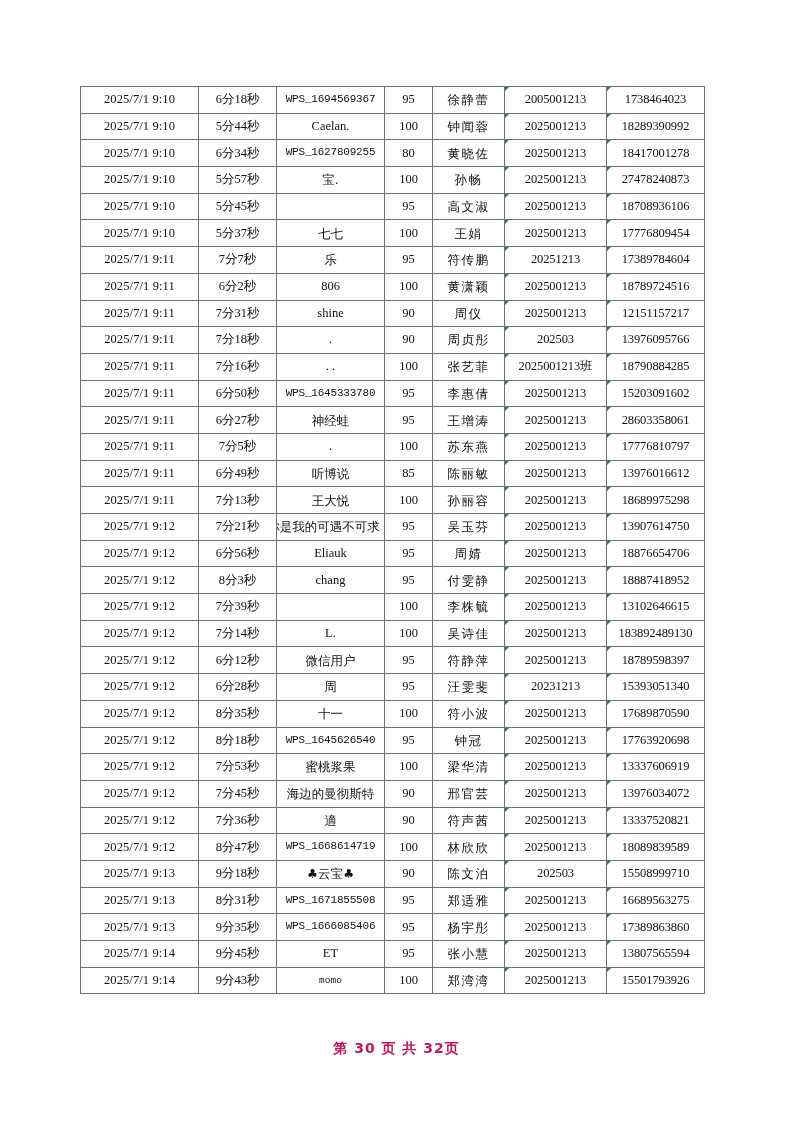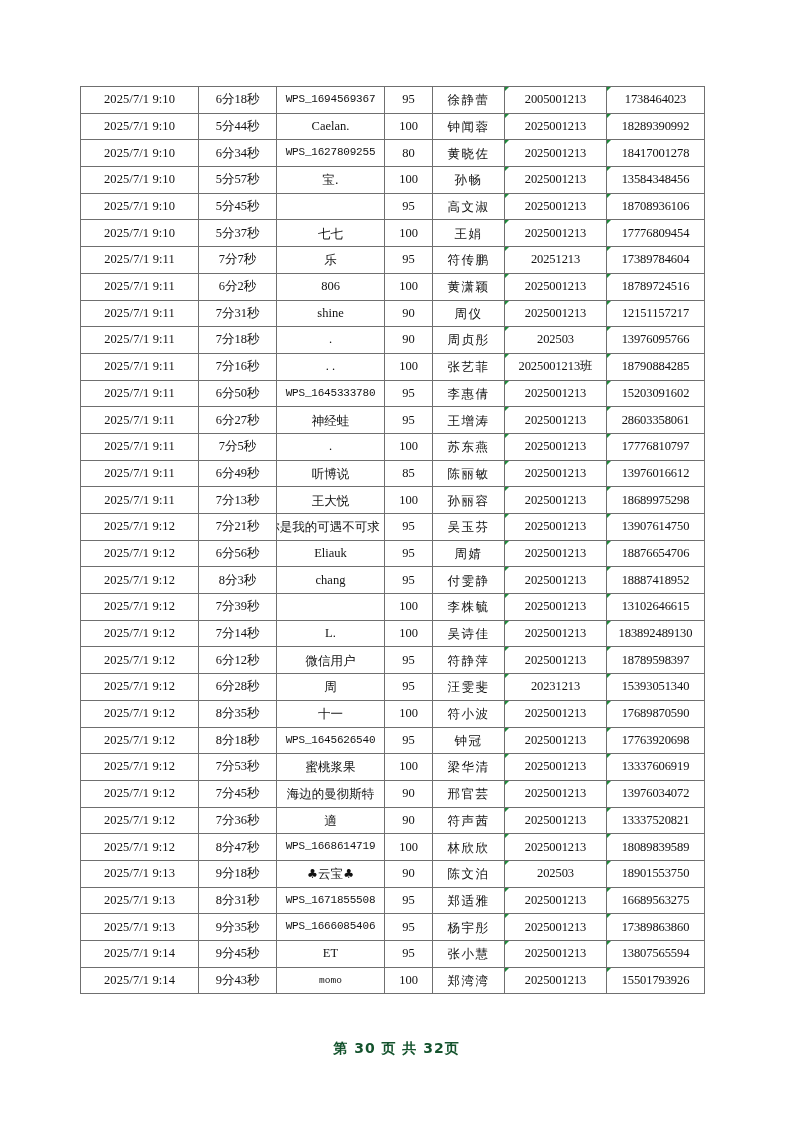--- a/index.html
+++ b/index.html
@@ -85,21 +85,21 @@
   .footer{
     position:absolute;
     left:0;
     top:1040px;
     width:793px;
     text-align:center;
     font-family:"DejaVu Sans","Liberation Sans",sans-serif;
     font-weight:bold;
     font-size:14px;
     letter-spacing:1px;
-    color:#14532d;
+    color:#be185d;
   }
 </style>
 </head>
 <body>
 
 <div class="page">
 
   <div class="sheet-wrap">
     <table class="sheet">
       <colgroup>
@@ -139,21 +139,21 @@
             <td class="idc flag">2025001213</td>
             <td class="phone flag">18417001278</td>
           </tr>
           <tr>
             <td class="time">2025/7/1  9:10</td>
             <td class="dur">5分57秒</td>
             <td class="nick cjk">宝.</td>
             <td class="score">100</td>
             <td class="name">孙畅</td>
             <td class="idc flag">2025001213</td>
-            <td class="phone flag">13584348456</td>
+            <td class="phone flag">27478240873</td>
           </tr>
           <tr>
             <td class="time">2025/7/1  9:10</td>
             <td class="dur">5分45秒</td>
             <td class="nick "></td>
             <td class="score">95</td>
             <td class="name">高文淑</td>
             <td class="idc flag">2025001213</td>
             <td class="phone flag">18708936106</td>
           </tr>
@@ -373,21 +373,21 @@
             <td class="idc flag">2025001213</td>
             <td class="phone flag">18089839589</td>
           </tr>
           <tr>
             <td class="time">2025/7/1  9:13</td>
             <td class="dur">9分18秒</td>
             <td class="nick cjk">♣云宝♣</td>
             <td class="score">90</td>
             <td class="name">陈文泊</td>
             <td class="idc flag">202503</td>
-            <td class="phone flag">18901553750</td>
+            <td class="phone flag">15508999710</td>
           </tr>
           <tr>
             <td class="time">2025/7/1  9:13</td>
             <td class="dur">8分31秒</td>
             <td class="nick mono">WPS_1671855508</td>
             <td class="score">95</td>
             <td class="name">郑适雅</td>
             <td class="idc flag">2025001213</td>
             <td class="phone flag">16689563275</td>
           </tr>

